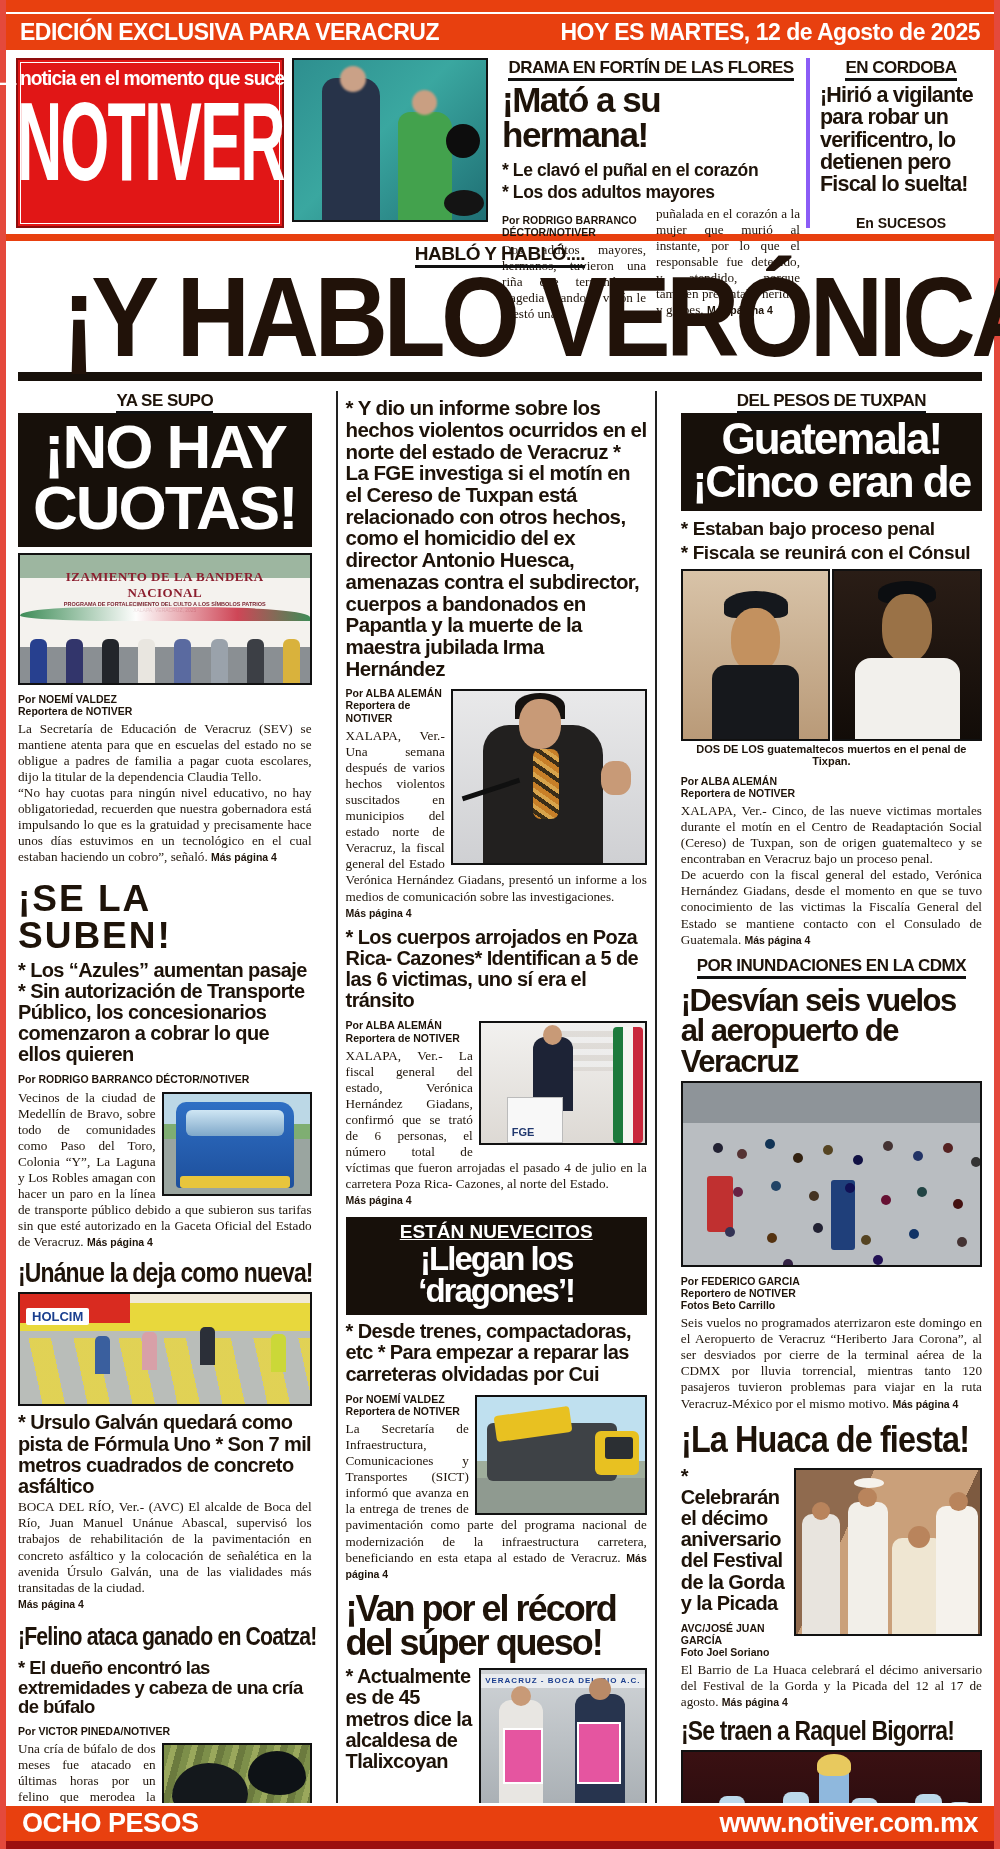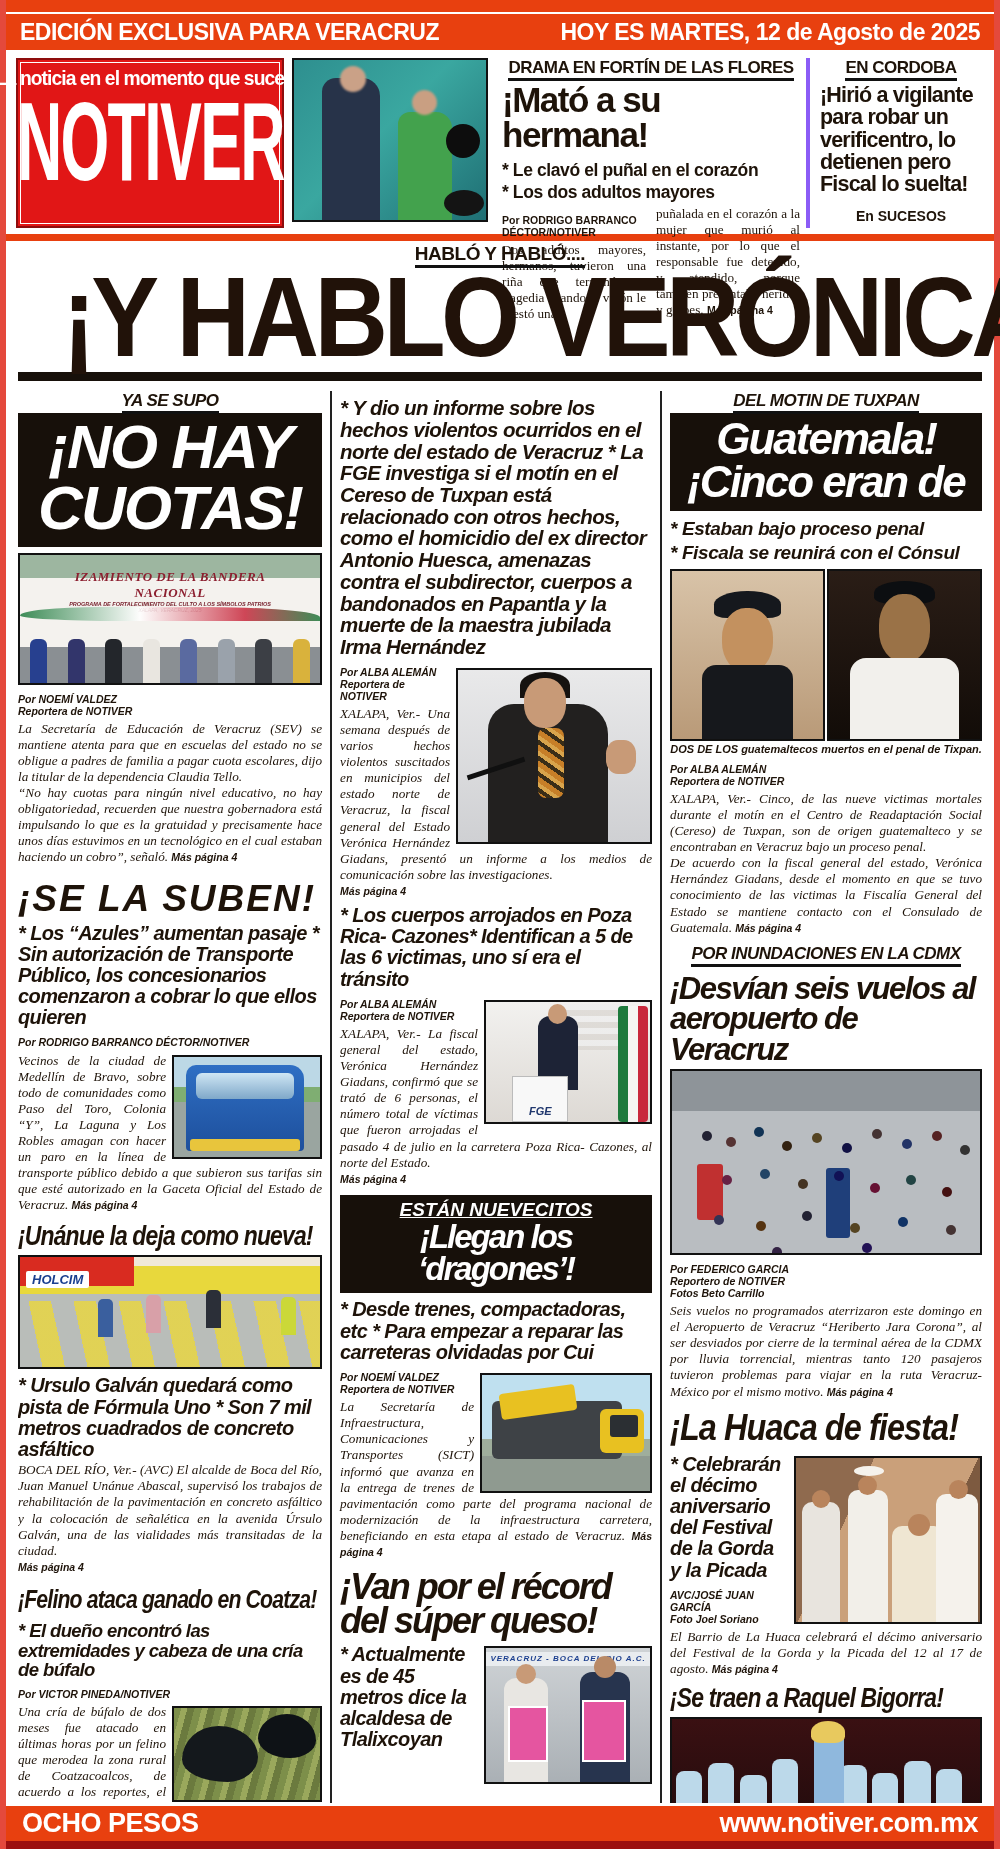--- a/index.html
+++ b/index.html
@@ -30,30 +30,30 @@
   .kicker span{border-bottom:3px solid #111;padding-bottom:1px;}
   .tstory .hl{font-weight:900;font-size:35px;letter-spacing:-1.5px;text-align:left;line-height:1;margin:4px 0 8px;}
   .bullets{font-weight:bold;font-size:17.5px;line-height:1.25;letter-spacing:-.4px;}
   .byline{font-weight:bold;font-size:10.5px;line-height:1.15;margin:8px 0 4px;}
   .serif{font-family:"Liberation Serif",serif;font-size:13.2px;line-height:1.22;text-align:justify;}
   .tcols{display:flex;gap:10px;margin-top:2px;}
   .tcols .c{flex:1;}
   .more{font-family:"Liberation Sans",sans-serif;font-weight:bold;font-size:10.5px;}
   .cordoba{width:162px;padding:0 2px;}
   .cordoba .hl{font-weight:900;font-size:21.5px;line-height:1.04;letter-spacing:-.8px;margin-top:6px;}
-  .cordoba .foot{font-weight:bold;font-size:14px;text-align:center;margin-top:12px;}
+  .cordoba .foot{font-weight:bold;font-size:14px;text-align:center;margin-top:19px;}
   
   .rule{height:7px;background:#e8400f;border-top:2px solid #fff;}
   .lead{position:relative;text-align:center;padding-top:2px;}
   .lead .kicker{font-size:19px;}
   .lead-hl{font-weight:900;font-size:113px;line-height:.93;letter-spacing:-5px;white-space:nowrap;
            display:inline-block;transform:scaleX(.9);transform-origin:50% 0;color:#211209;}
   .lead-under{height:9px;background:#17100a;margin:2px 12px 6px;}
   
-  .cols{display:flex;padding:4px 12px 0;gap:0;height:1446px;box-sizing:border-box;font-style:italic;}
+  .cols{display:flex;padding:4px 12px 0;gap:16px;height:1446px;box-sizing:border-box;}
   .col{box-sizing:border-box;overflow:hidden;}
   .col.l{width:316px;padding-right:8px;}
   .col.m{width:336px;border-left:2px solid #222;border-right:2px solid #222;padding:0 8px;}
   .col.c-r{width:324px;padding-left:8px;}
   .blackbox{background:#17100a;color:#fff;text-align:center;padding:4px 2px 8px;margin:2px 0 6px;}
   .blackbox .bb1{font-weight:900;letter-spacing:-2px;line-height:.98;}
   .bb-kick{color:#fff;font-weight:900;font-size:19px;text-decoration:underline;}
   .sub{font-weight:bold;font-size:20px;line-height:1.06;letter-spacing:-.6px;margin:6px 0 2px;}
   .sub.small{font-size:18.5px;}
   .hl2{font-weight:900;letter-spacing:-1px;line-height:1;margin:10px 0 2px;}
@@ -95,21 +95,21 @@
   .verph .hair{position:absolute;left:62px;top:2px;width:50px;height:26px;background:#151210;border-radius:50% 50% 0 0;}
   .verph .scarf{position:absolute;left:80px;top:58px;width:26px;height:70px;background:repeating-linear-gradient(35deg,#c77f28 0 5px,#3a2d17 5px 9px,#d8a44c 9px 13px);border-radius:8px;}
   .verph .mic{position:absolute;left:8px;top:96px;width:60px;height:5px;background:#101010;transform:rotate(-18deg);}
   .verph .fist{position:absolute;right:14px;top:70px;width:30px;height:34px;background:#c89a77;border-radius:40%;}
   
   .fgeph{width:168px;height:124px;background:linear-gradient(#f2f1ef,#ddd9d4);}
   .fgeph .flagv{position:absolute;right:2px;top:4px;width:30px;height:116px;background:linear-gradient(90deg,#1d7a3c 0 33%,#f5f5f2 33% 66%,#c8283c 66%);border-radius:4px;}
   .fgeph .fig{position:absolute;left:52px;top:14px;width:40px;height:74px;background:#1d2336;border-radius:12px 12px 0 0;}
   .fgeph .fhead{position:absolute;left:62px;top:2px;width:19px;height:20px;background:#c89a77;border-radius:50%;}
   .fgeph .pod{position:absolute;left:26px;bottom:0;width:54px;height:44px;background:#f8f8f8;border:1px solid #bbb;}
-  .fgeph .pod span{position:absolute;left:16px;bottom:4px;font-weight:900;font-size:11px;color:#21386e;text-align:center;}
+  .fgeph .pod span{position:absolute;left:4px;bottom:4px;font-weight:900;font-size:11px;color:#21386e;text-align:center;}
   .fgeph .wall{position:absolute;left:70px;top:2px;width:70px;height:46px;
       background:repeating-linear-gradient(#eee 0 6px,#d8d4cf 6px 12px);opacity:.7;}
   
   .pavph{width:172px;height:120px;background:linear-gradient(#bfe0ef 0 55%,#9fae9c 55% 70%,#8f9a90 70% 100%);}
   .pavph .m1{position:absolute;left:10px;top:26px;width:130px;height:58px;background:#3e4246;border-radius:6px;}
   .pavph .m2{position:absolute;left:18px;top:14px;width:76px;height:26px;background:#e8c121;border-radius:4px;transform:rotate(-8deg);}
   .pavph .cab{position:absolute;right:6px;top:34px;width:44px;height:44px;background:#e8c121;border-radius:6px;}
   .pavph .cabw{position:absolute;right:12px;top:40px;width:28px;height:22px;background:#2b2f33;border-radius:3px;}
   
   .queph{width:168px;height:138px;background:linear-gradient(#cfd3d6,#aab0b5);}
@@ -371,21 +371,21 @@
           <i class="po2"></i>
         </div>
         <div class="sub">* Actualmente es de 45 metros dice la alcaldesa de Tlalixcoyan</div>
 
         <div class="clr"></div>
       </div>
 
     </div>
 
     <div class="col c-r">
-      <div class="kicker"><span>DEL MOTIN DE TUXPAN</span></div>
+      <div class="kicker"><span>DEL PESOS DE TUXPAN</span></div>
       <div class="blackbox">
         <div class="bb1" style="font-size:44px;">Guatemala!</div>
         <div class="bb1" style="font-size:44px;">¡Cinco eran de</div>
       </div>
       <div class="bullets" style="font-size:19px;">* Estaban bajo proceso penal</div>
       <div class="bullets" style="font-size:19px;">* Fiscala se reunirá con el Cónsul</div>
       <div class="ports" style="margin-top:4px;">
         <div class="port a">
           <i class="capA"></i>
           <i class="headA"></i>

